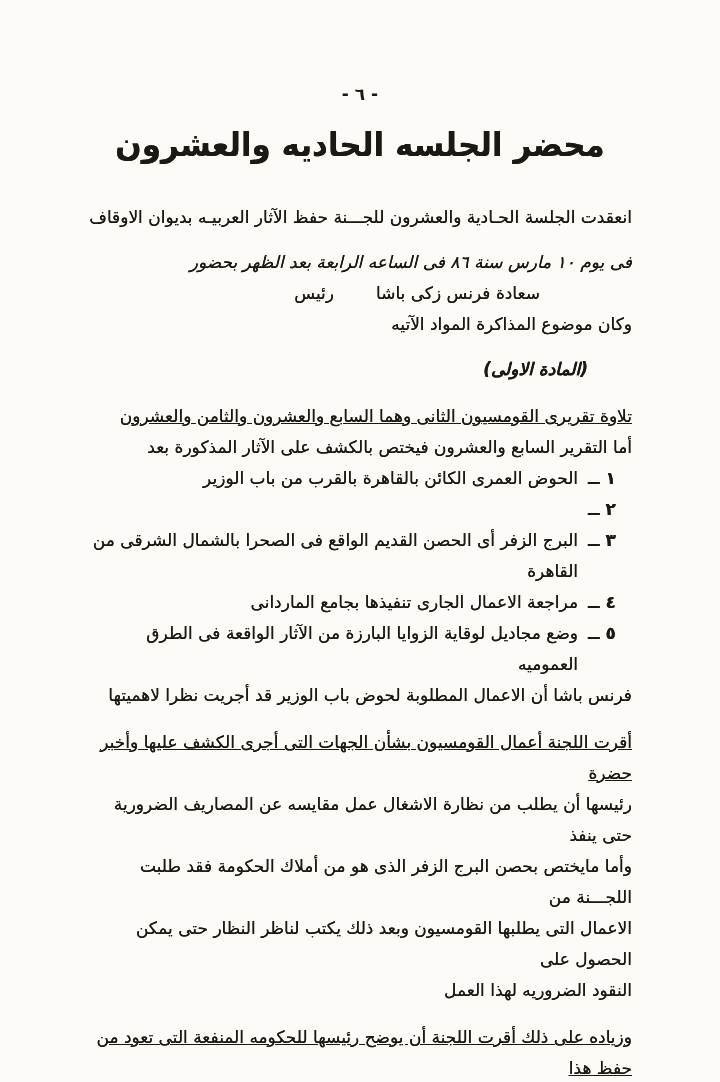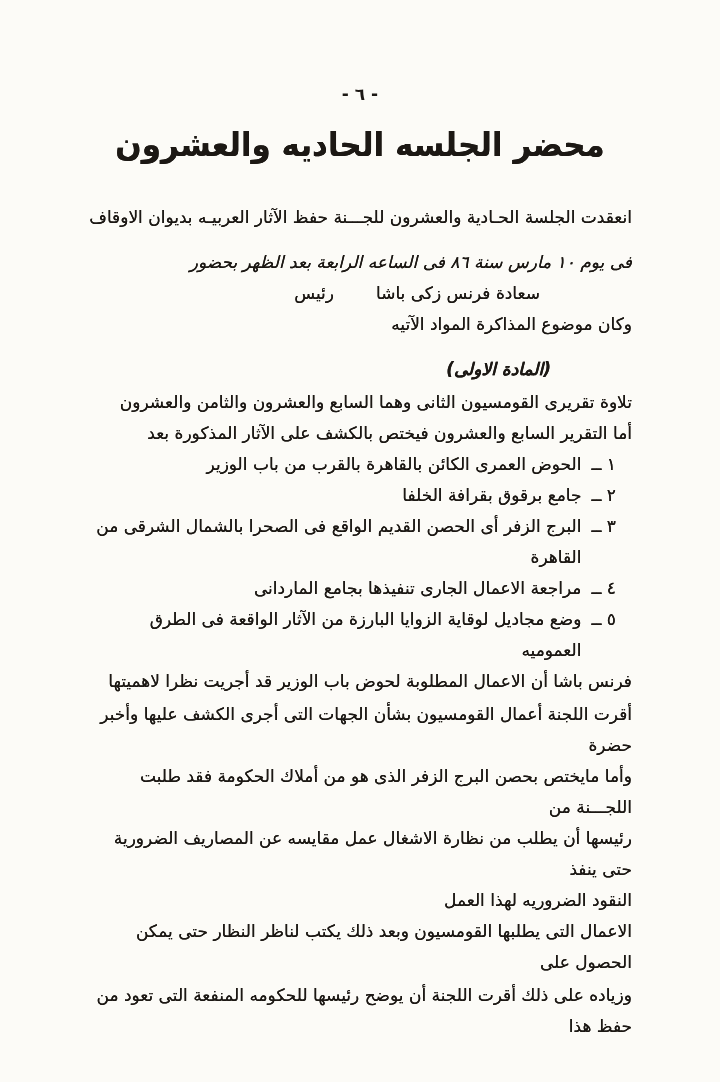--- a/index.html
+++ b/index.html
@@ -39,38 +39,38 @@
   .content{
     margin-top:40px;
     padding:0 88px 0 88px;
     font-size:17px;
     line-height:31px;
     text-align:right;
     text-shadow:0 0 .4px var(--ink);
   }
   .line{margin:0;}
   .gap-top{margin-top:14px;font-style:italic;}
-  .gap-top-sm{margin-top:2px;}
+  .gap-top-sm{margin-top:16px;text-decoration:underline;}
   .attendee{
     display:flex;
     gap:42px;
     margin-right:92px;
   }
   .heading{
-    margin-right:81px;
+    margin-right:44px;
     font-weight:bold;
   }
   .list-item{
     padding-right:16px;
     display:flex;
   }
   .list-item .num{
     flex:0 0 auto;
     margin-left:10px;
-    font-weight:normal;
+    font-weight:bold;
   }
 </style>
 </head>
 <body>
 
 <div class="page">
 
   <div class="page-number">- ٦ -</div>
 
   <h1 class="doc-title">محضر الجلسه الحاديه والعشرون</h1>
@@ -91,39 +91,38 @@
 
     <p class="line gap-top-sm">تلاوة تقريرى القومسيون الثانى وهما السابع والعشرون والثامن والعشرون</p>
     <p class="line">أما التقرير السابع والعشرون فيختص بالكشف على الآثار المذكورة بعد</p>
 
     <div class="line list-item">
       <span class="num">١ ــ</span>
       <span>الحوض العمرى الكائن بالقاهرة بالقرب من باب الوزير</span>
     </div>
     <div class="line list-item">
       <span class="num">٢ ــ</span>
-      <span>جامع برقوق بقرافة الخلفا</span>
     </div>
     <div class="line list-item">
       <span class="num">٣ ــ</span>
       <span>البرج الزفر أى الحصن القديم الواقع فى الصحرا بالشمال الشرقى من القاهرة</span>
     </div>
     <div class="line list-item">
       <span class="num">٤ ــ</span>
       <span>مراجعة الاعمال الجارى تنفيذها بجامع الماردانى</span>
     </div>
     <div class="line list-item">
       <span class="num">٥ ــ</span>
       <span>وضع مجاديل لوقاية الزوايا البارزة من الآثار الواقعة فى الطرق العموميه</span>
     </div>
 
     <p class="line">فرنس باشا أن الاعمال المطلوبة لحوض باب الوزير قد أجريت نظرا لاهميتها</p>
     <p class="line gap-top-sm">أقرت اللجنة أعمال القومسيون بشأن الجهات التى أجرى الكشف عليها وأخبر حضرة</p>
 
+    <p class="line">رئيسها أن يطلب من نظارة الاشغال عمل مقايسه عن المصاريف الضرورية حتى ينفذ</p>
     <p class="line">وأما مايختص بحصن البرج الزفر الذى هو من أملاك الحكومة فقد طلبت اللجـــنة من</p>
-    <p class="line">رئيسها أن يطلب من نظارة الاشغال عمل مقايسه عن المصاريف الضرورية حتى ينفذ</p>
+    <p class="line">الاعمال التى يطلبها القومسيون وبعد ذلك يكتب لناظر النظار حتى يمكن الحصول على</p>
     <p class="line">النقود الضروريه لهذا العمل</p>
-    <p class="line">الاعمال التى يطلبها القومسيون وبعد ذلك يكتب لناظر النظار حتى يمكن الحصول على</p>
 
     <p class="line gap-top-sm">وزياده على ذلك أقرت اللجنة أن يوضح رئيسها للحكومه المنفعة التى تعود من حفظ هذا</p>
 
   </div>
 </div>
 
 </body></html>

